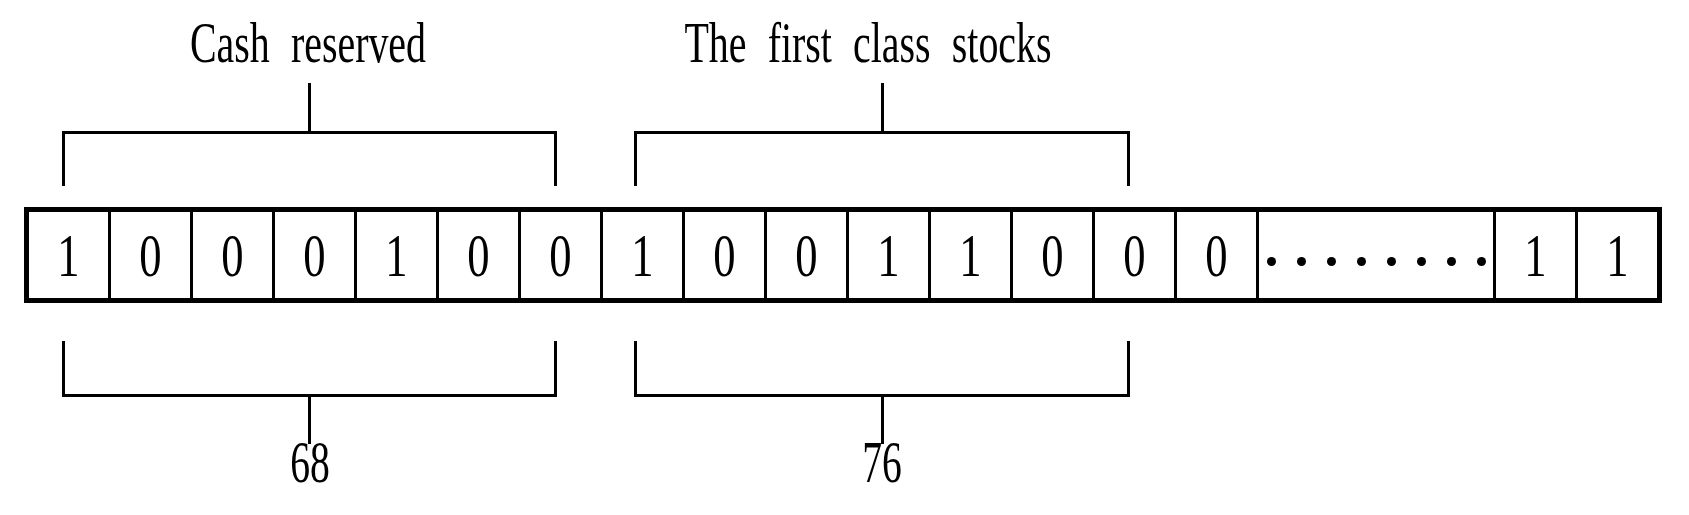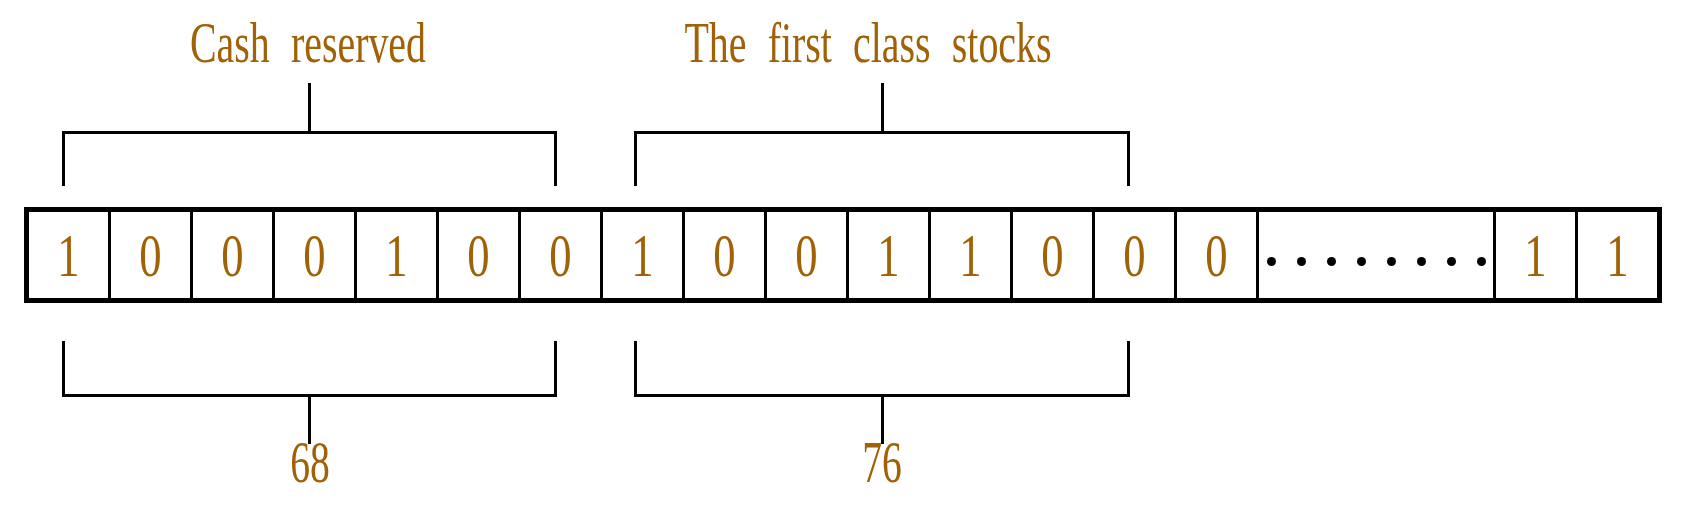--- a/index.html
+++ b/index.html
@@ -1,20 +1,20 @@
 <!DOCTYPE html>
 <html><head>
 <meta charset="utf-8">
 <style>
   html,body{margin:0;padding:0;background:#ffffff;}
   .figure{
     position:relative;
     width:1689px;height:515px;
     background:#ffffff;
-    color:#a16207;
+    color:#000000;
     font-family:"Liberation Serif", serif;
     overflow:hidden;
   }
   
   .flabel{
     position:absolute;
     transform:translateX(-50%) scaleX(0.70);
     font-size:57px;line-height:1;
     white-space:nowrap;
     word-spacing:0.28em;

